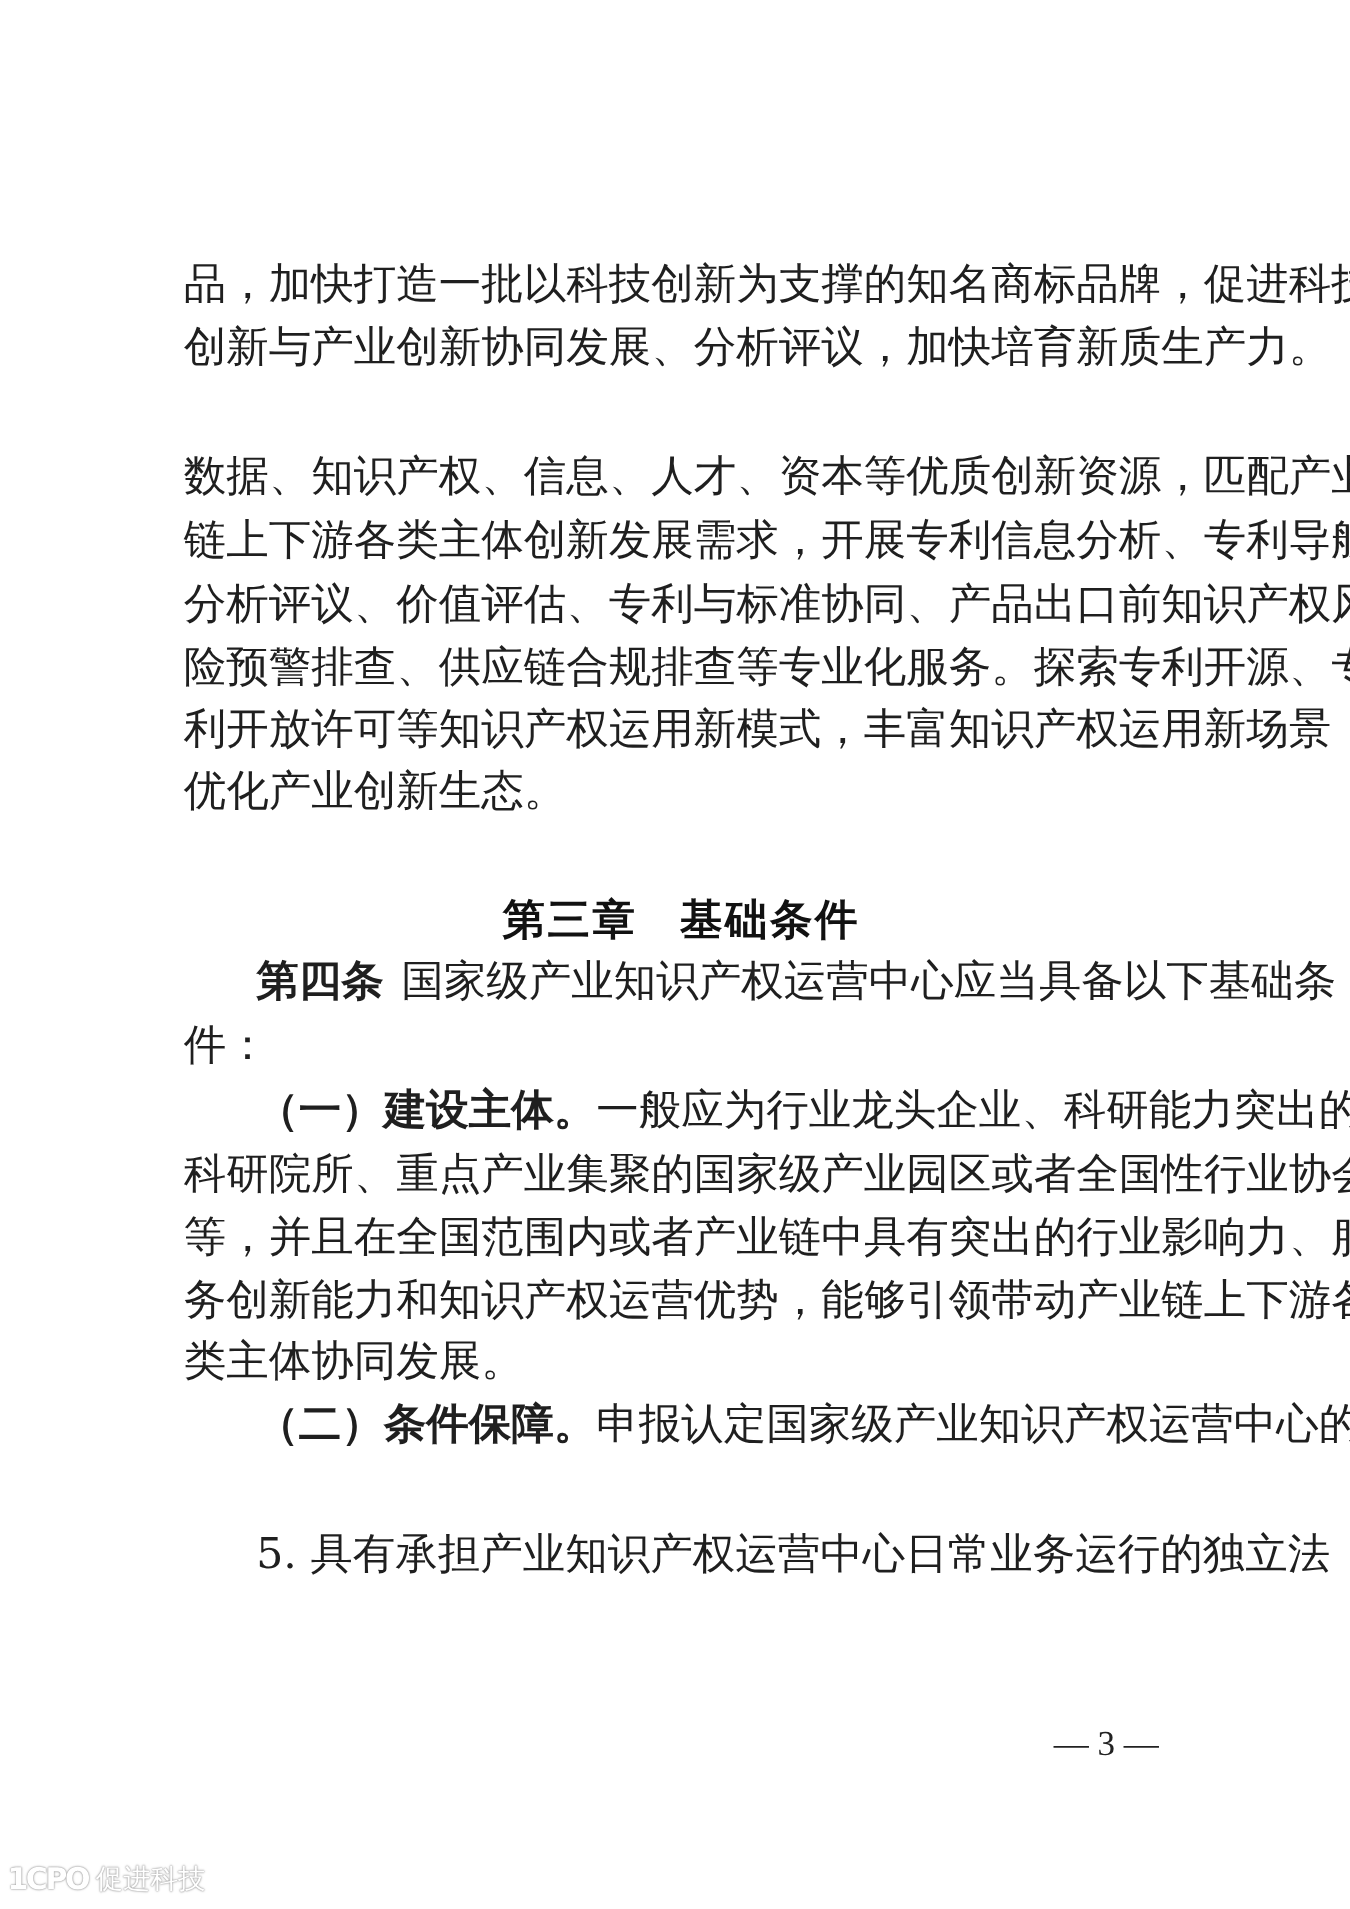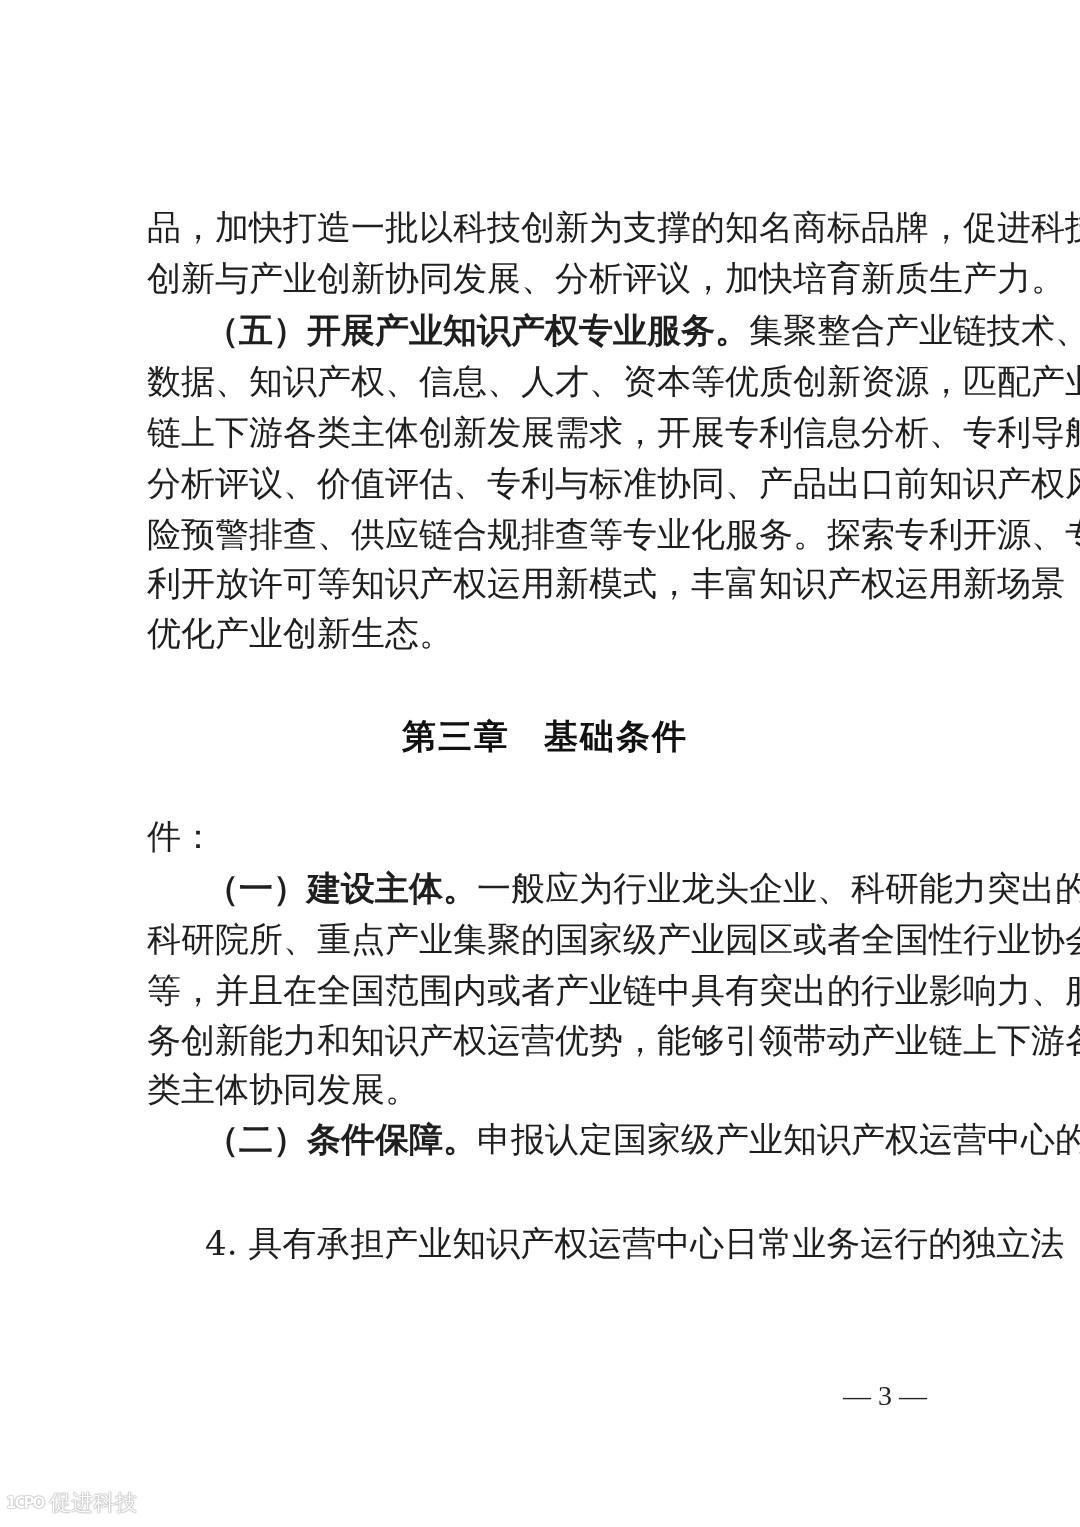--- a/index.html
+++ b/index.html
@@ -50,60 +50,60 @@
     .watermark {
       position: absolute;
       left: 6px; top: 1488px; height: 30px;
       display: flex; align-items: center; gap: 6px;
       color: #ffffff;
       font-family: "DejaVu Sans", "Liberation Sans", sans-serif;
       font-size: 22px;
       text-shadow: 0 0 2px #9a9a9a, 0 0 1px #888;
     }
     .watermark .logo {
-      font-size: 15px; font-weight: bold; letter-spacing: -2px;
+      font-size: 24px; font-weight: bold; letter-spacing: -2px;
     }
   </style>
 </head>
 <body>
 
 <div class="page">
 
   <div class="line" style="top:204px">品，加快打造一批以科技创新为支撑的知名商标品牌，促进科技</div>
   <div class="line last" style="top:255px">创新与产业创新协同发展、分析评议，加快培育新质生产力。</div>
 
-  <div class="line indent" style="top:307px">
-    <span class="kai">（五）开展产业知识产权专业服务。</span><span>集聚整合产业链技术、</span>
-  </div>
   <div class="line" style="top:358px">数据、知识产权、信息、人才、资本等优质创新资源，匹配产业</div>
   <div class="line" style="top:409px">链上下游各类主体创新发展需求，开展专利信息分析、专利导航、</div>
   <div class="line" style="top:460px">分析评议、价值评估、专利与标准协同、产品出口前知识产权风</div>
   <div class="line" style="top:511px">险预警排查、供应链合规排查等专业化服务。探索专利开源、专</div>
   <div class="line" style="top:560px">利开放许可等知识产权运用新模式，丰富知识产权运用新场景，</div>
   <div class="line last" style="top:610px">优化产业创新生态。</div>
 
   <div class="chapter">
     <span>第三章</span><span class="gap"></span><span>基础条件</span>
   </div>
 
+  <div class="line indent" style="top:762px">
+    <span class="hei">第四条</span><span style="display:inline-block;width:14px"></span><span>国家级产业知识产权运营中心应当具备以下基础条</span>
+  </div>
   <div class="line last" style="top:813px">件：</div>
 
   <div class="line indent" style="top:865px">
     <span class="kai">（一）建设主体。</span><span>一般应为行业龙头企业、科研能力突出的</span>
   </div>
   <div class="line" style="top:916px">科研院所、重点产业集聚的国家级产业园区或者全国性行业协会</div>
   <div class="line" style="top:967px">等，并且在全国范围内或者产业链中具有突出的行业影响力、服</div>
   <div class="line" style="top:1017px">务创新能力和知识产权运营优势，能够引领带动产业链上下游各</div>
   <div class="line last" style="top:1066px">类主体协同发展。</div>
 
   <div class="line indent" style="top:1116px">
     <span class="kai">（二）条件保障。</span><span>申报认定国家级产业知识产权运营中心的</span>
   </div>
 
-  <div class="line indent" style="top:1220px">4. 具有承担产业知识产权运营中心日常业务运行的独立法</div>
+  <div class="line indent" style="top:1220px">5. 具有承担产业知识产权运营中心日常业务运行的独立法</div>
 
   <div class="pagenum">— 3 —</div>
 
   <div class="watermark">
     <span class="logo">1CPO</span>
     <span>促进科技</span>
   </div>
 </div>
 
 </body></html>

